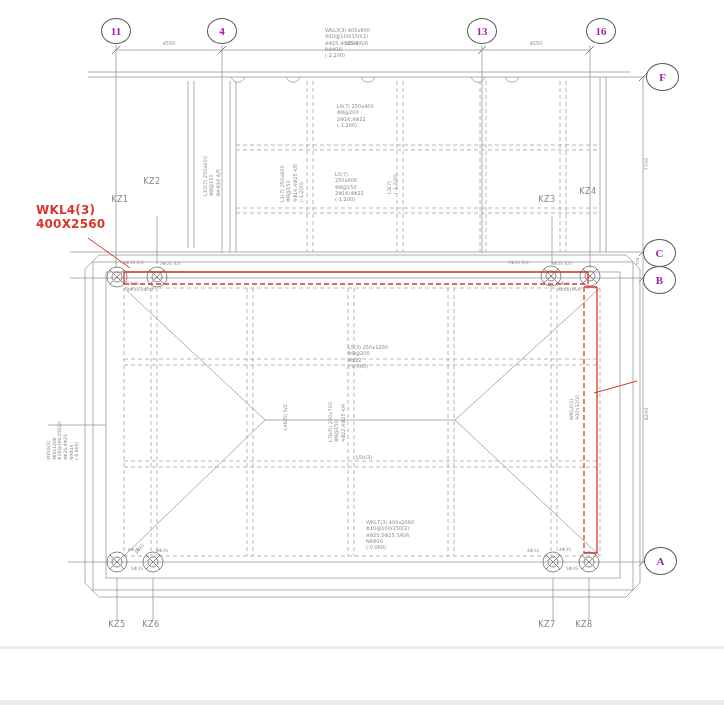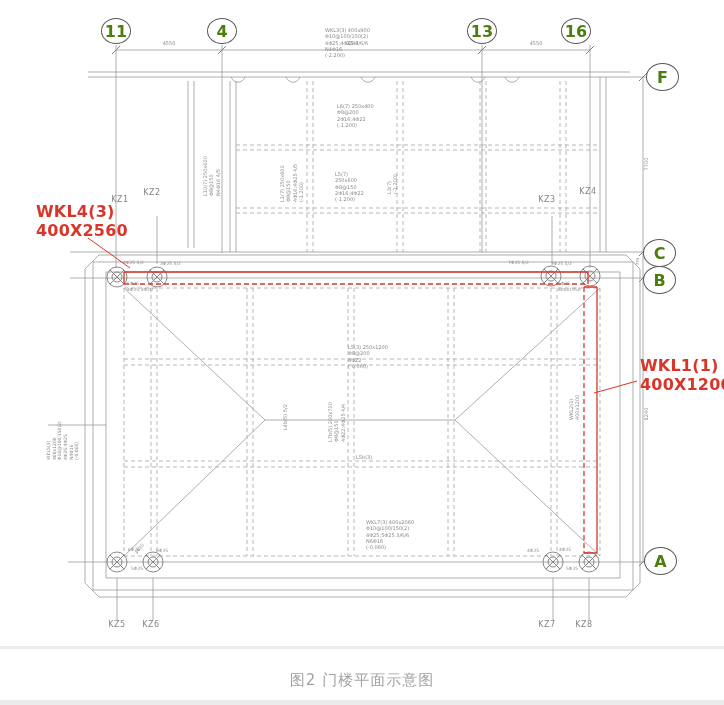--- a/index.html
+++ b/index.html
@@ -2,30 +2,30 @@
 <html><head>
 <meta charset="utf-8">
 <style>
   html,body{margin:0;padding:0;background:#fff;}
   #stage{position:relative;width:724px;height:705px;background:#fff;overflow:hidden;
          font-family:"DejaVu Sans","Liberation Sans",sans-serif;}
   .abs{position:absolute;}
   
   .bubble{position:absolute;border:1.4px solid #5a5a5a;border-radius:50%;
           display:flex;align-items:center;justify-content:center;
-          font-size:16px;font-weight:bold;color:#4d7c0f;background:#fff;box-sizing:border-box;}
+          font-size:11px;font-weight:bold;color:#a21caf;background:#fff;box-sizing:border-box;font-family:Liberation Serif, serif;}
   .bub-top{width:30px;height:26px;}
   .bub-right{width:33px;height:28px;}
   
   .dim{position:absolute;font-size:5px;color:#8a8a8a;text-align:center;}
   .vdim{transform:rotate(-90deg);transform-origin:center;}
   
   .kz{position:absolute;font-size:8px;color:#858585;letter-spacing:0.5px;width:28px;text-align:center;}
   
-  .redlbl{position:absolute;font-size:16px;line-height:1.18;font-weight:600;color:#d9362b;
+  .redlbl{position:absolute;font-size:12px;line-height:1.18;font-weight:600;color:#d9362b;
           white-space:pre-line;letter-spacing:0.2px;}
   
   .note{position:absolute;font-size:5px;line-height:1.25;color:#8a8a8a;white-space:pre-line;}
   .vnote{transform:rotate(-90deg);transform-origin:0 0;}
   .mk{position:absolute;font-size:4.5px;line-height:1.25;color:#8a8a8a;white-space:pre-line;}
   .band{position:absolute;left:0;width:724px;background:#ececec;}
   .caption{position:absolute;left:0;top:671px;width:724px;text-align:center;
            font-size:15px;color:#a2a2a2;letter-spacing:1px;}
 </style>
 </head>
@@ -126,46 +126,44 @@
     <g stroke="#d9362b" stroke-width="1.3" fill="none">
       <path d="M597 287 V553 M584 287 H597 M584 553 H597"></path>
       <path d="M584 287 V553" stroke-dasharray="5 3"></path>
       <path d="M637 381 L594 393" stroke-width="1"></path>
     </g>
   </svg>
 
   <div class="bubble bub-top" style="left:101px;top:18px">11</div>
   <div class="bubble bub-top" style="left:207px;top:18px">4</div>
   <div class="bubble bub-top" style="left:467px;top:18px">13</div>
-  <div class="bubble bub-top" style="left:561px;top:18px">16</div>
+  <div class="bubble bub-top" style="left:586px;top:18px">16</div>
   <div class="bubble bub-right" style="left:646px;top:63px">F</div>
   <div class="bubble bub-right" style="left:643px;top:239px">C</div>
   <div class="bubble bub-right" style="left:643px;top:266px">B</div>
   <div class="bubble bub-right" style="left:644px;top:547px">A</div>
 
   <div class="dim" style="left:147px;top:40px;width:44px">4550</div>
   <div class="dim" style="left:330px;top:40px;width:44px">9240</div>
   <div class="dim" style="left:514px;top:40px;width:44px">4550</div>
   <div class="dim vdim" style="left:626px;top:161px;width:40px">7700</div>
   <div class="dim vdim" style="left:626px;top:411px;width:40px">9240</div>
   <div class="dim vdim" style="left:629px;top:259px;width:16px;font-size:4px">775</div>
 
   <div class="kz" style="left:106px;top:195px">KZ1</div>
-  <div class="kz" style="left:138px;top:188px">KZ2</div>
+  <div class="kz" style="left:138px;top:177px">KZ2</div>
   <div class="kz" style="left:533px;top:195px">KZ3</div>
   <div class="kz" style="left:574px;top:187px">KZ4</div>
   <div class="kz" style="left:103px;top:620px">KZ5</div>
   <div class="kz" style="left:137px;top:620px">KZ6</div>
   <div class="kz" style="left:533px;top:620px">KZ7</div>
   <div class="kz" style="left:570px;top:620px">KZ8</div>
 
   <div class="redlbl" style="left:36px;top:203px">WKL4(3)
 400X2560</div>
-  <div class="redlbl" style="left:640px;top:357px">WKL1(1)
-400X1200</div>
 
   <div class="note" style="left:325px;top:27px">WKL3(3) 400x900
 Φ10@100/150(2)
 4Φ25;4Φ25 4/6/6
 N4Φ16
 (-2.200)</div>
   <div class="note" style="left:337px;top:103px">L6(7) 250x400
 Φ8@200
 2Φ16;4Φ22
 (-1.200)</div>
@@ -216,15 +214,14 @@
   <div class="mk" style="left:128px;top:547px">6Φ25</div>
   <div class="mk" style="left:156px;top:548px">6Φ25</div>
   <div class="mk" style="left:131px;top:566px">5Φ25</div>
   <div class="mk" style="left:138px;top:550px;transform:rotate(-52deg);transform-origin:0 100%">3Φ25</div>
   <div class="mk" style="left:527px;top:548px">4Φ25</div>
   <div class="mk" style="left:559px;top:547px">4Φ25</div>
   <div class="mk" style="left:566px;top:566px">5Φ25</div>
 
   <div class="band" style="top:646px;height:3px"></div>
   <div class="band" style="top:700px;height:5px"></div>
-  <div class="caption">图2 门楼平面示意图</div>
 
 </div>
 
 </body></html>

